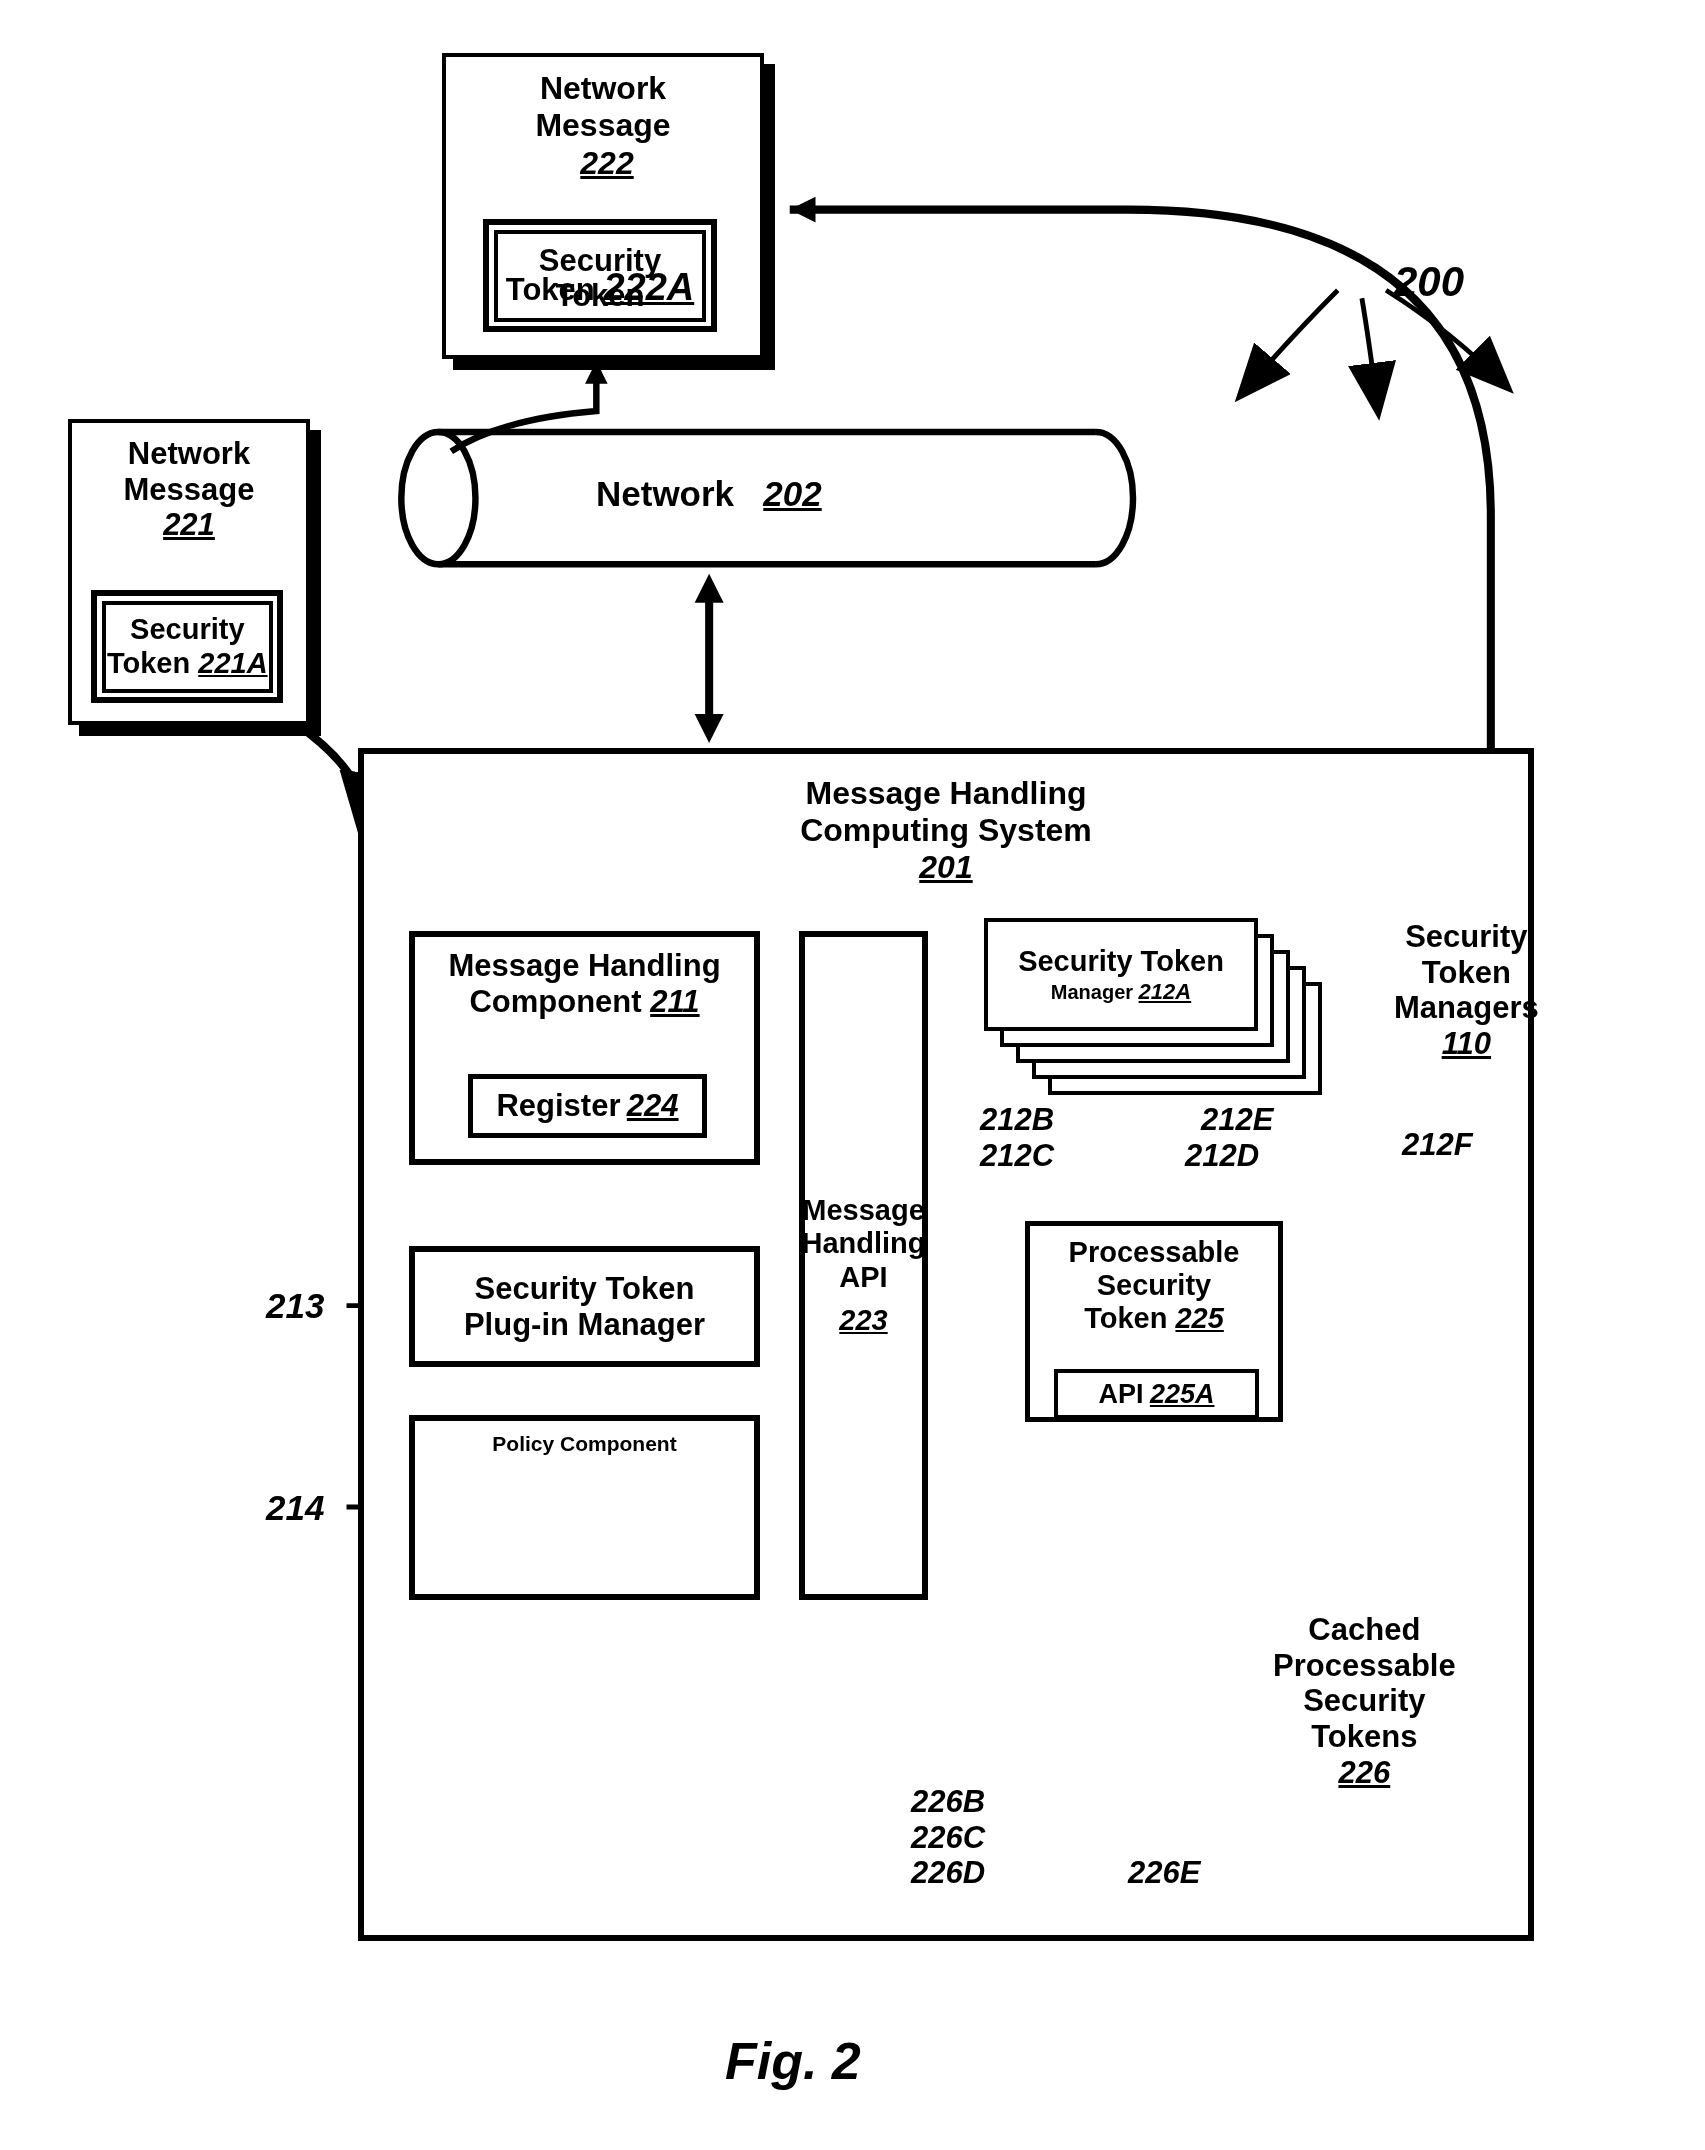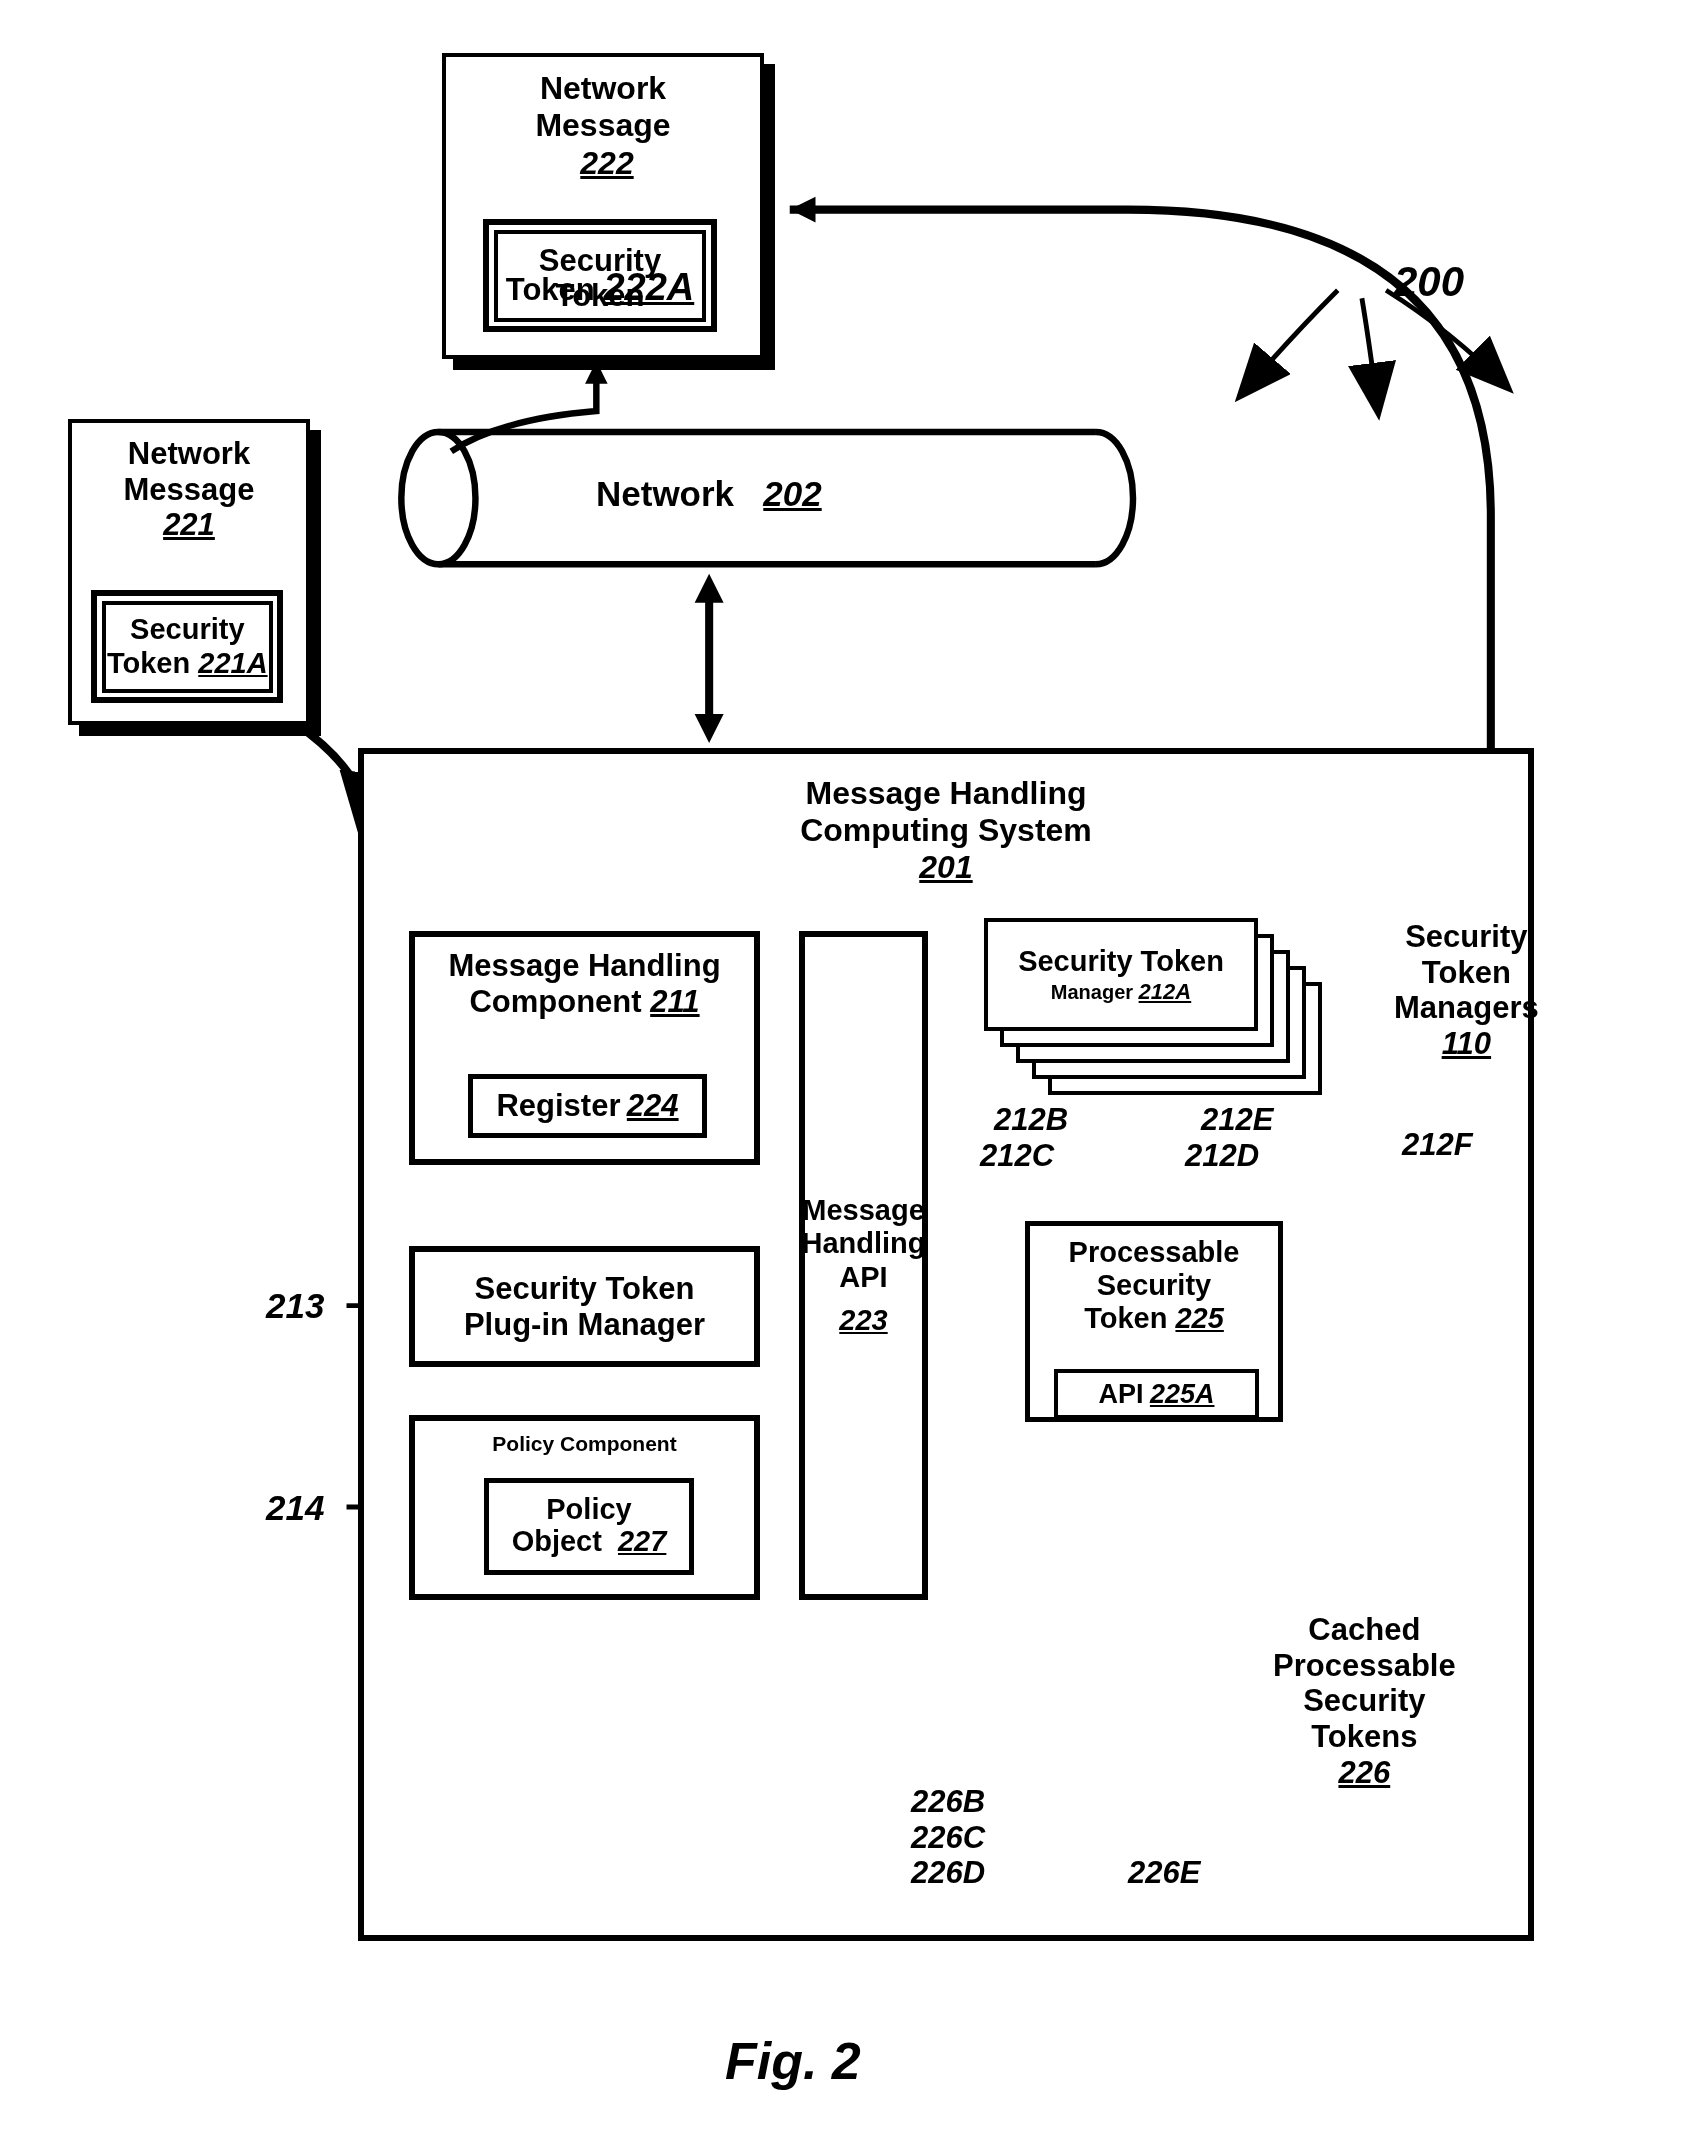--- a/index.html
+++ b/index.html
@@ -194,23 +194,20 @@
     </div>
   </div>
 
   <div class="box" style="left:45px; top:492px; width:351px; height:121px; border-width:6.4px; display:flex; justify-content:center; align-items:center;" data-name="plugin-manager-213">
     <div class="lbl" style="font-size:31px; white-space:pre-line;" data-name="plugin-title">Security Token
 Plug-in Manager</div>
   </div>
 
   <div class="box" style="left:45px; top:661px; width:351px; height:185px; border-width:6.4px; padding-top:11.3px;" data-name="policy-component-214">
     <div class="lbl" style="font-size:21px;" data-name="policy-title">Policy Component</div>
-    <div class="box" style="left:69px; bottom:19.3px; width:210px; height:97px; border-width:5.6px; display:flex; flex-direction:column; justify-content:center;" data-name="policy-object-227">
-      <div class="lbl" style="font-size:29px; white-space:pre-line; line-height:1.1;">Policy<br>Object&nbsp;&nbsp;<span class="ref">227</span></div>
-    </div>
   </div>
 
   <div class="box" style="left:435px; top:177px; width:129px; height:669px; border-width:6.4px; display:flex; flex-direction:column; justify-content:center; align-items:center; gap:3.2px;" data-name="message-handling-api-223">
     <div class="lbl" style="font-size:29px; white-space:pre-line;" data-name="api-title">Message
 Handling
 API</div>
     <div class="ref lbl" style="font-size:29px; margin-top:6.4px;" data-name="api-ref">223</div>
   </div>
 
   <div class="stack" style="left:620px; top:164px; width:338px; height:177px;" data-name="stm-stack">
@@ -240,21 +237,21 @@
 <div class="ital" style="position:absolute; left:266px; top:1286px; font-size:35px;" data-name="ref-213">213</div>
 <div class="ital" style="position:absolute; left:266px; top:1488px; font-size:35px;" data-name="ref-214">214</div>
 
 <div style="position:absolute; left:1394px; top:919px; text-align:center;" data-name="stm-group-label">
   <div class="lbl" style="font-size:31px; white-space:pre-line;">Security
 Token
 Managers</div>
   <div class="ref lbl" style="font-size:31px;">110</div>
 </div>
 
-<div class="ital" style="position:absolute; left:980px; top:1102px; font-size:31px;margin-left:14px;" data-name="ref-212b">212B</div>
+<div class="ital" style="position:absolute; left:980px; top:1102px; font-size:31px;" data-name="ref-212b">212B</div>
 <div class="ital" style="position:absolute; left:980px; top:1138px; font-size:31px;" data-name="ref-212c">212C</div>
 <div class="ital" style="position:absolute; left:1201px; top:1102px; font-size:31px;" data-name="ref-212e">212E</div>
 <div class="ital" style="position:absolute; left:1185px; top:1138px; font-size:31px;" data-name="ref-212d">212D</div>
 <div class="ital" style="position:absolute; left:1402px; top:1127px; font-size:31px;" data-name="ref-212f">212F</div>
 
 <div style="position:absolute; left:1273px; top:1612px; text-align:center;" data-name="cache-group-label">
   <div class="lbl" style="font-size:31px; white-space:pre-line;">Cached
 Processable
 Security
 Tokens</div>

